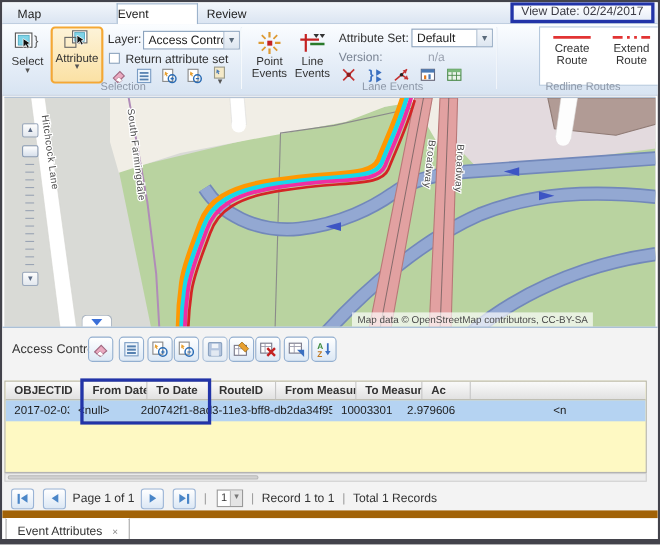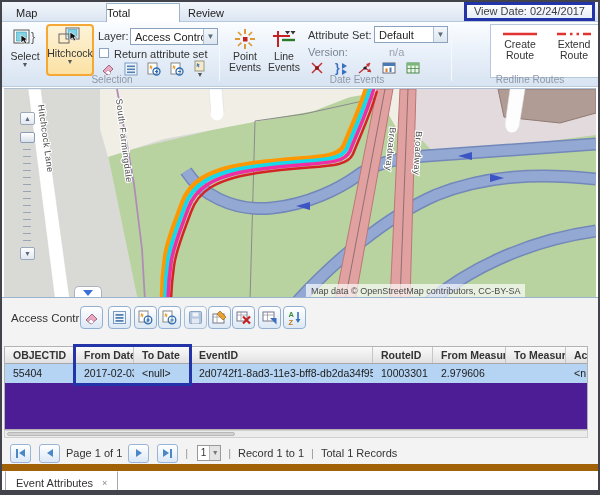--- a/index.html
+++ b/index.html
@@ -49,35 +49,35 @@
   .map { position:absolute; left:2px; top:86px; width:592px; height:209px; background:#d9dad6; overflow:hidden; border-top:1px solid #aebfd4;}
   .map svg text { font-size:9px; fill:#4a4a4a; paint-order:stroke; stroke:#ffffff; stroke-width:2.2px; letter-spacing:0.5px; }
 
   .zslider { position:absolute; left:16px; top:23px; width:15px; }
   .zbtn { width:15px; height:13px; background:linear-gradient(#fdfdfd,#e3e8ef); border:1px solid #9aa8bc;
           border-radius:2px; font-size:7px; color:#5a6a85; display:flex; align-items:center; justify-content:center; }
   .zthumb { width:15px; height:11px; margin-top:7px; background:linear-gradient(#ffffff,#d7e0ec);
             border:1px solid #8a9cb5; border-radius:2px; }
   .ztick { width:8px; height:1px; background:#9aa4b4; margin:6px 0 0 3px; }
 
-  .attrib { position:absolute; left:302px; top:195px; height:14px; line-height:14px;
+  .attrib { position:absolute; left:316px; top:195px; height:14px; line-height:14px;
             background:rgba(255,255,255,0.68); font-size:9px; color:#4a4a4a; padding:0 5px; white-space:nowrap; }
   .esrilogo { position:absolute; left:542px; top:175px; width:48px; text-align:center; }
   .esrilogo .pb { background:#2e5f9e; color:#fff; font-size:5px; letter-spacing:0.5px; height:9px; line-height:9px; border-radius:2px; }
   .esrilogo .brand { font-size:22px; font-weight:bold; color:#2a6cb5; line-height:22px; letter-spacing:-1px; }
   .collapse-tab { position:absolute; left:70px; top:197px; width:28px; height:12px; background:#fff;
                   border:1px solid #aab4c0; border-bottom:none; border-radius:5px 5px 0 0;
                   display:flex; align-items:center; justify-content:center; }
   .collapse-tab .tri { width:0; height:0; border-left:5px solid transparent; border-right:5px solid transparent; border-top:6px solid #3a6fd8; }
 
   
   .panel { position:absolute; left:0; top:295px; width:596px; height:167px; background:#f3f3f3; border-top:1px solid #9ab4d0; }
   .tbtn { position:absolute; top:8px; width:23px; height:23px; border:1px solid #93afd0; border-radius:4px;
           background:linear-gradient(#ffffff,#dce8f5); display:flex; align-items:center; justify-content:center; }
-  .grid { position:absolute; left:2px; top:48px; width:584px; height:84px; background:#4c1d95; border:1px solid #b3b3b3; overflow:hidden; }
+  .grid { position:absolute; left:2px; top:48px; width:584px; height:84px; background:#fef9c3; border:1px solid #b3b3b3; overflow:hidden; }
   .gh { display:flex; height:17px; background:linear-gradient(#fafafa,#e1e1e1); border-bottom:1px solid #a8a8a8; }
   .gh div { font-size:10.5px; font-weight:bold; color:#333; line-height:16px; padding-left:8px;
             border-right:1px solid #c6c6c6; overflow:hidden; white-space:nowrap; flex:none; }
   .gr { display:flex; height:19px; background:#b5d3f2; }
   .gr div { font-size:10.5px; color:#1c1c1c; line-height:18px; padding-left:8px; overflow:hidden; white-space:nowrap; flex:none; }
   .hscroll { position:absolute; left:2px; top:132px; width:584px; height:8px; background:#ececec; border:1px solid #d0d0d0; }
   .hthumb { position:absolute; left:2px; top:1px; width:228px; height:4px; background:#d2d2d2; border:1px solid #b8b8b8; border-radius:2px; }
   .bluebox { position:absolute; pointer-events:none; border:3px solid #2234a8; }
 
   .pager { position:absolute; left:0; top:143px; width:596px; height:24px; display:flex; align-items:center; }
@@ -99,21 +99,21 @@
   .btab .lbl { font-size:11px; color:#333; }
   .btab .x { font-size:9px; color:#888; }
 </style>
 </head>
 <body>
 
 <div class="window">
 
   <div class="tabstrip">
     <div class="tab" style="left:14px;width:72px;">Map</div>
-    <div class="tab active" style="left:104px;width:74px;">Total</div>
+    <div class="tab active" style="left:104px;width:74px;">Event</div>
     <div class="tab" style="left:186px;width:78px;">Review</div>
   </div>
   <div class="viewdate">View Date: 02/24/2017</div>
 
   <div class="ribbon">
 
     <div class="rbtn" style="left:5px;top:4px;width:36px;">
       <svg width="26" height="24">
         <rect x="2" y="3" width="15" height="13" fill="#fff" stroke="#555"></rect>
         <rect x="4.5" y="5" width="10" height="9" fill="#7fd4e8" stroke="#2a8aa5" stroke-width="0.5"></rect>
@@ -123,21 +123,21 @@
       <span class="cap">Select</span>
       <span class="ddown">▼</span>
     </div>
     <div class="rbtn hl" style="left:44px;top:2px;width:48px;height:52px;">
       <svg width="26" height="22">
         <rect x="9" y="2" width="13" height="11" fill="#fff" stroke="#666"></rect>
         <rect x="11" y="3.5" width="9" height="8" fill="#7fd4e8" stroke="#2a8aa5" stroke-width="0.5"></rect>
         <rect x="2" y="8" width="10" height="9" fill="none" stroke="#666"></rect>
         <path d="M13,6 l0,8 2.4,-2.2 1.6,3.2 1.7,-0.9 -1.6,-3 2.6,-0.6 z" fill="#111" stroke="#fff" stroke-width="0.7"></path>
       </svg>
-      <span class="cap">Hitchcock</span>
+      <span class="cap">Attribute</span>
       <span class="ddown">▼</span>
     </div>
     <span class="txt abs" style="left:96px;top:8px;">Layer:</span>
     <div class="combo" style="left:128px;top:6px;width:88px;">
       <span class="val">Access Control</span>
       <span class="arrow">▼</span>
     </div>
     <span class="chk" style="left:97px;top:26px;"></span>
     <span class="txt abs" style="left:112px;top:26px;">Return attribute set</span>
     <div class="abs" style="left:96px;top:38px;display:flex;gap:3px;">
@@ -240,21 +240,21 @@
           </svg>
         </span>
       <span class="mini">
         <svg width="16" height="16">
             <rect x="2" y="3" width="12" height="10" fill="#eaf4ea" stroke="#4a8a4a"></rect>
             <rect x="2" y="3" width="12" height="2.6" fill="#7ab87a"></rect>
             <path d="M2,8.5h12M6,5.6v7.4M10,5.6v7.4" stroke="#4a8a4a" stroke-width="0.8"></path>
           </svg>
         </span>
     </div>
-    <div class="glabel" style="left:290px;width:130px;">Date Events</div>
+    <div class="glabel" style="left:290px;width:130px;">Lane Events</div>
     <div class="gsep" style="left:449px;"></div>
 
     <div class="redline-panel">
       <div class="redline-btn" style="left:4px;">
         <svg width="40" height="10">
             <path d="M3,5h34" stroke="#e23333" stroke-width="2.4"></path>
           </svg>
         <span class="cap">Create Route</span>
       </div>
       <div class="redline-btn" style="left:58px;">
@@ -420,28 +420,26 @@
           <path d="M12,3v8" stroke="#3a6fc0" stroke-width="1.6"></path>
           <polygon points="9.5,10 14.5,10 12,14" fill="#3a6fc0"></polygon>
         </svg>
       </div>
 
     <div class="grid">
       <div class="gh">
         <div style="width:71px;">OBJECTID</div>
         <div style="width:58px;">From Date</div>
         <div style="width:57px;">To Date</div>
-        <div style="width:182px;">EventID</div>
         <div style="width:60px;">RouteID</div>
         <div style="width:73px;">From Measure</div>
         <div style="width:60px;">To Measure</div>
         <div style="width:44px;">Ac</div>
       </div>
       <div class="gr">
-        <div style="width:71px;">55404</div>
         <div style="width:58px;">2017-02-03</div>
         <div style="width:57px;">&lt;null&gt;</div>
         <div style="width:182px;">2d0742f1-8ad3-11e3-bff8-db2da34f95fe</div>
         <div style="width:60px;">10003301</div>
         <div style="width:73px;">2.979606</div>
         <div style="width:60px;margin-top:42px;">-0.000064</div>
         <div style="width:44px;">&lt;n</div>
       </div>
     </div>
     <div class="hscroll">

